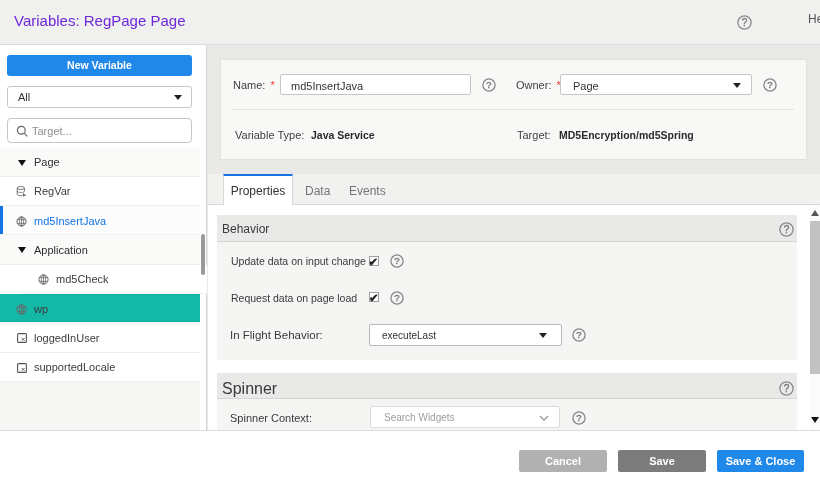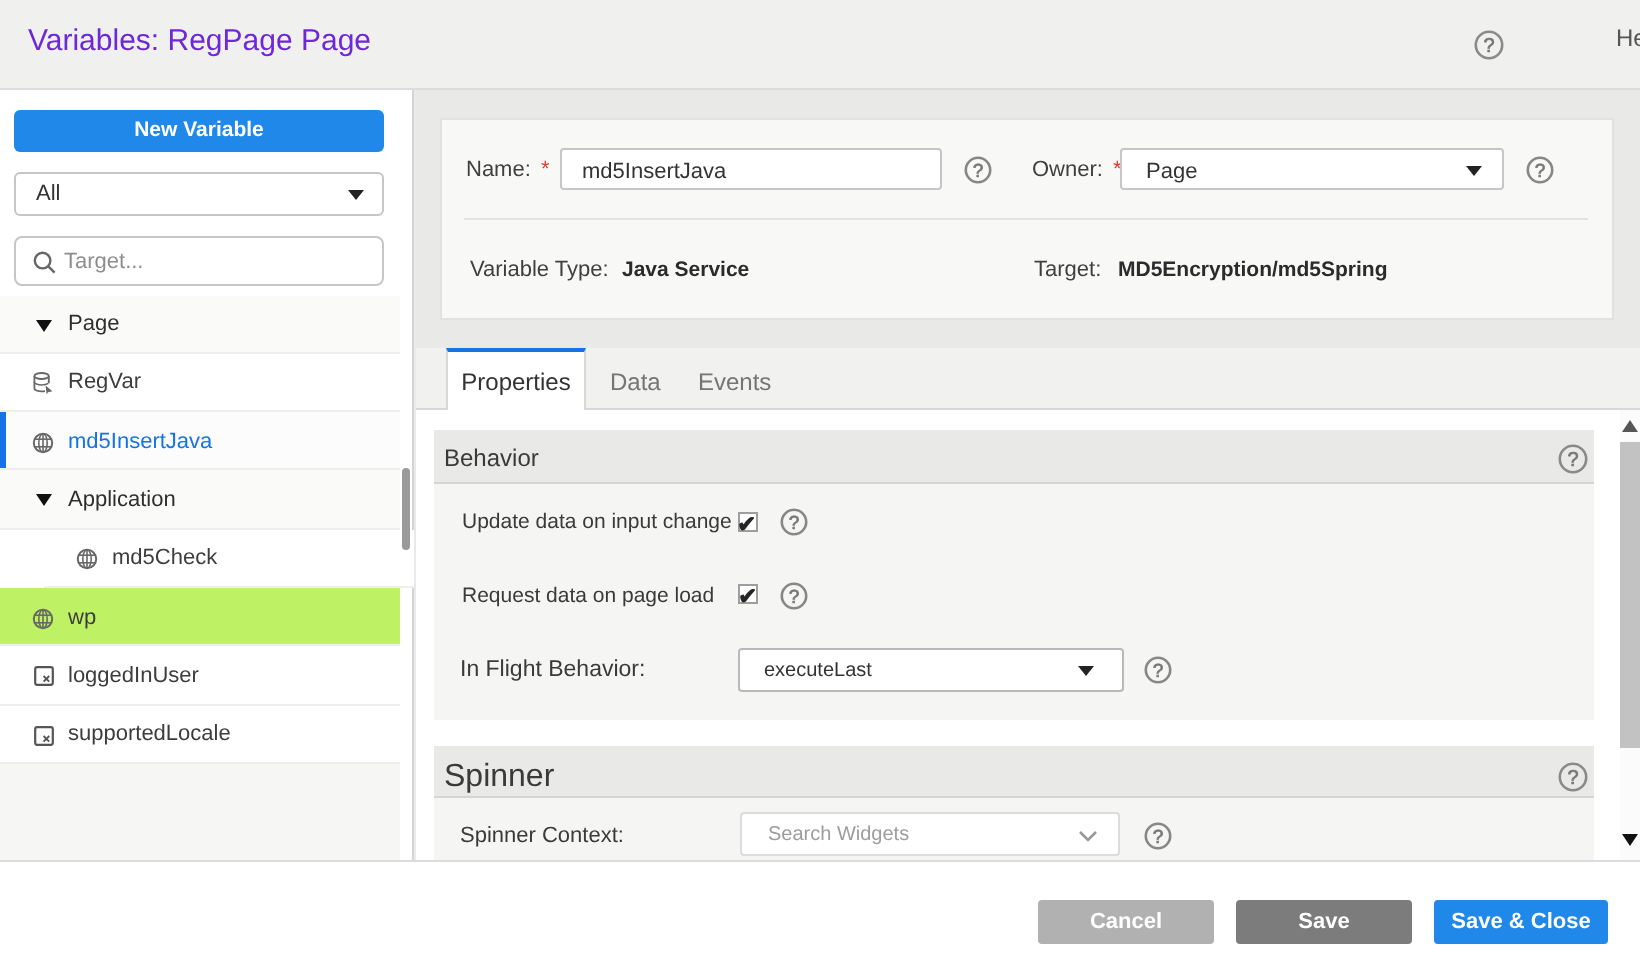--- a/index.html
+++ b/index.html
@@ -68,21 +68,21 @@
     <div class="abs" style="left:0;top:264.7px;width:200px;height:29.3px;background:#ffffff;border-bottom:1px solid #eeeeed;margin-left:22px;">
       <svg style="position:absolute;left:16px;top:9.5px;" width="11" height="11" viewBox="0 0 11 11">
         <circle cx="5.5" cy="5.5" r="4.6" fill="none" stroke="#686868" stroke-width="1"></circle>
         <ellipse cx="5.5" cy="5.5" rx="2.1" ry="4.6" fill="none" stroke="#686868" stroke-width="0.8"></ellipse>
         <line x1="5.5" y1="0.9" x2="5.5" y2="10.1" stroke="#686868" stroke-width="0.8"></line>
         <line x1="1" y1="3.6" x2="10" y2="3.6" stroke="#686868" stroke-width="0.8"></line>
         <line x1="1" y1="7.4" x2="10" y2="7.4" stroke="#686868" stroke-width="0.8"></line>
       </svg>
       <span style="position:absolute;left:34px;top:8.5px;font-size:11px;color:#3d3d3d;">md5Check</span>
     </div>
-    <div class="abs" style="left:0;top:294px;width:200px;height:29.3px;background:#bef264;border-bottom:1px solid #eeeeed;text-align:center;">
+    <div class="abs" style="left:0;top:294px;width:200px;height:29.3px;background:#14b8a6;border-bottom:1px solid #eeeeed;text-align:center;">
       <svg style="position:absolute;left:16px;top:9.5px;" width="11" height="11" viewBox="0 0 11 11">
         <circle cx="5.5" cy="5.5" r="4.6" fill="none" stroke="#686868" stroke-width="1"></circle>
         <ellipse cx="5.5" cy="5.5" rx="2.1" ry="4.6" fill="none" stroke="#686868" stroke-width="0.8"></ellipse>
         <line x1="5.5" y1="0.9" x2="5.5" y2="10.1" stroke="#686868" stroke-width="0.8"></line>
         <line x1="1" y1="3.6" x2="10" y2="3.6" stroke="#686868" stroke-width="0.8"></line>
         <line x1="1" y1="7.4" x2="10" y2="7.4" stroke="#686868" stroke-width="0.8"></line>
       </svg>
       <span style="position:absolute;left:34px;top:8.5px;font-size:11px;color:#3d3d3d;">wp</span>
     </div>
     <div class="abs" style="left:0;top:323.3px;width:200px;height:29.3px;background:#ffffff;border-bottom:1px solid #eeeeed;">

